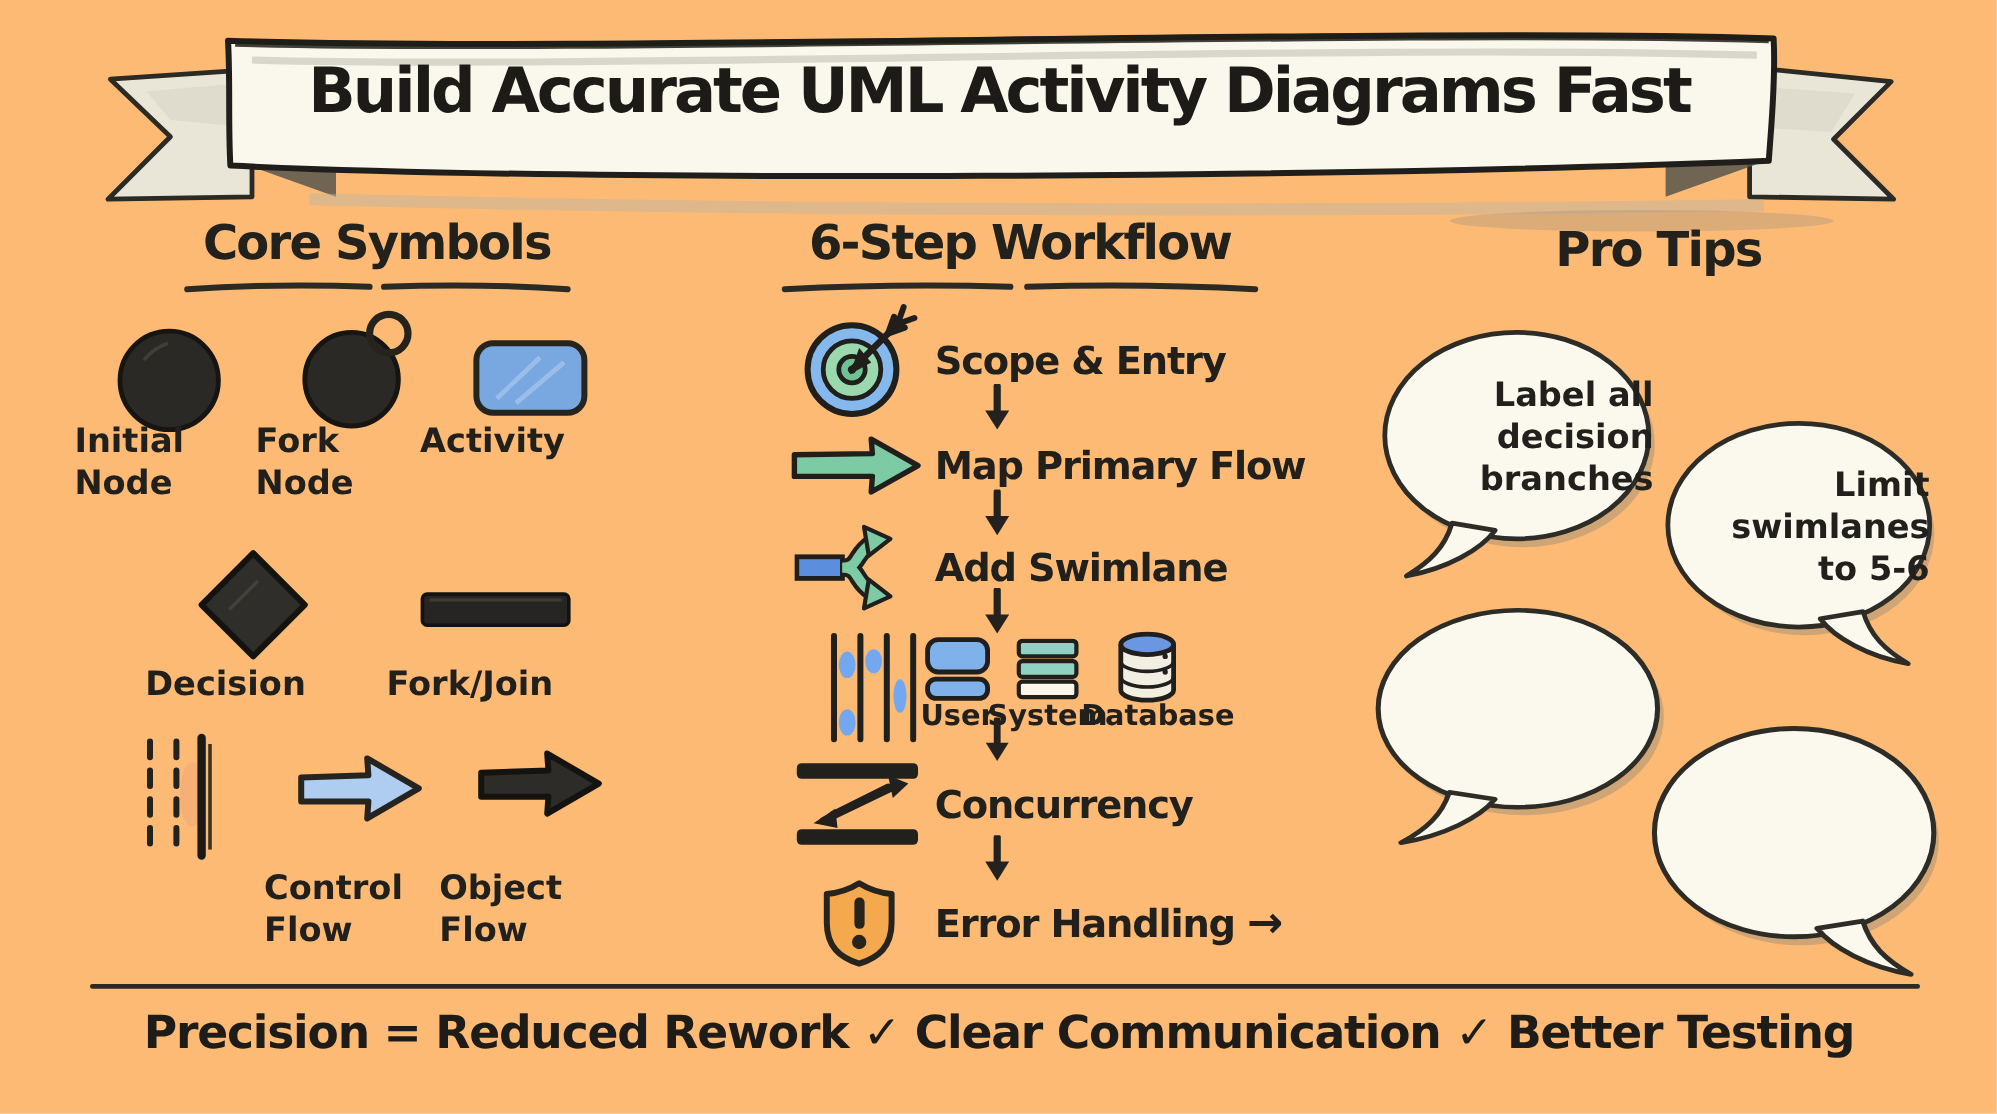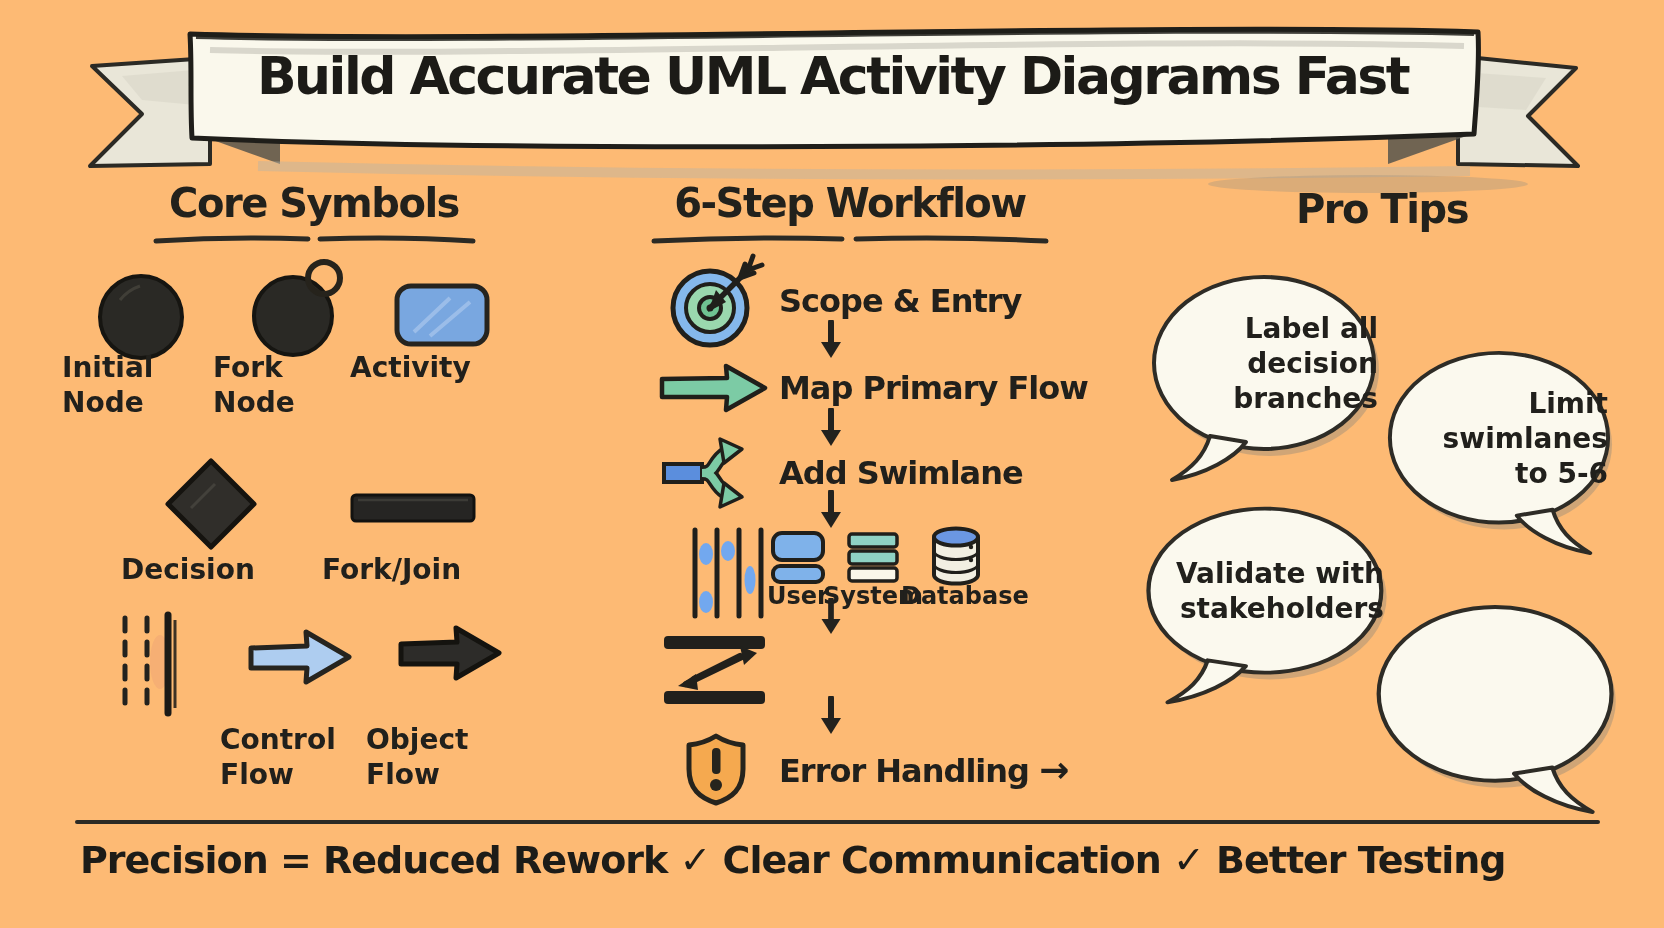--- a/index.html
+++ b/index.html
@@ -53,21 +53,21 @@
     line-height:1.25;
     text-align:right;
   }
   .footer-divider{
     background:#2b2a25;
     border-radius:3px;
   }
   .footer-text{
     font-size:38px;
     letter-spacing:-1px;
-    text-align:left;
+    text-align:center;
     white-space:nowrap;
     color:#1d1c18;
   }
   .trail-arrow{font-size:36px;}
 </style>
 </head>
 <body>
 
 <div class="stage">
 
@@ -241,20 +241,21 @@
   </svg>
 
   <svg class="abs" style="left:660px;top:634px" width="110" height="72" viewBox="0 0 110 72">
     <rect x="4" y="2" width="101" height="13" rx="4" fill="#21201c"></rect>
     <rect x="4" y="57" width="101" height="13" rx="4" fill="#21201c"></rect>
     <path d="M26,50 L84,22" stroke="#21201c" stroke-width="6" stroke-linecap="round"></path>
     <polygon points="80,12 97,19 84,31" fill="#21201c"></polygon>
     <path d="M80,22 L34,45" stroke="#21201c" stroke-width="6" stroke-linecap="round"></path>
     <polygon points="18,52 36,40 38,56" fill="#21201c"></polygon>
   </svg>
+  <div class="abs step-text" style="left:779px;top:654px">Concurrency</div>
   <svg class="abs" style="left:818px;top:696px" width="26" height="40" viewBox="0 0 26 40">
     <path d="M13,2 V25" stroke="#23221e" stroke-width="6" stroke-linecap="round"></path>
     <polygon points="3,22 23,22 13,38" fill="#23221e"></polygon>
   </svg>
 
   <svg class="abs" style="left:684px;top:732px" width="64" height="74" viewBox="0 0 64 74">
     <path d="M32,4 C40,9 49,12 59,13 L59,37 C59,57 48,66 32,71 C16,66 5,57 5,37 L5,13 C15,12 24,9 32,4 Z" fill="#f5a94f" stroke="#26241d" stroke-width="5" stroke-linejoin="round"></path>
     <rect x="28" y="16" width="8.5" height="26" rx="4" fill="#26241d"></rect>
     <circle cx="32" cy="53" r="6" fill="#26241d"></circle>
   </svg>
@@ -285,24 +286,20 @@
     <div>Limit</div>
     <div>swimlanes</div>
     <div>to 5-6</div>
   </div>
 
   <svg class="abs" style="left:1140px;top:500px" width="254" height="208" viewBox="0 0 240 218" preserveAspectRatio="none">
     <ellipse cx="123" cy="102" rx="110" ry="86" fill="#8b887b" opacity="0.4"></ellipse>
     <ellipse cx="118" cy="95" rx="110" ry="86" fill="#fbf9ee" stroke="#2e2c26" stroke-width="4"></ellipse>
     <path d="M64,168 C58,188 46,200 26,212 C60,206 88,190 100,174 Z" fill="#fbf9ee" stroke="#2e2c26" stroke-width="4" stroke-linejoin="round"></path>
   </svg>
-  <div class="abs bubble-text" style="left:1150px;top:556px;width:234px">
-    <div>Validate with</div>
-    <div>stakeholders</div>
-  </div>
 
   <svg class="abs" style="left:1366px;top:598px" width="254" height="220" viewBox="0 0 240 218" preserveAspectRatio="none">
     <ellipse cx="127" cy="102" rx="109" ry="86" fill="#8b887b" opacity="0.4"></ellipse>
     <ellipse cx="122" cy="95" rx="110" ry="86" fill="#fbf9ee" stroke="#2e2c26" stroke-width="4"></ellipse>
     <path d="M176,168 C182,188 194,200 214,212 C180,206 152,190 140,174 Z" fill="#fbf9ee" stroke="#2e2c26" stroke-width="4" stroke-linejoin="round"></path>
   </svg>
 
   <div class="abs footer-divider" style="left:75px;top:820px;width:1525px;height:4px"></div>
   <div class="abs footer-text" style="left:80px;top:838px;width:1505px">Precision = Reduced Rework ✓ Clear Communication ✓ Better Testing</div>
 

